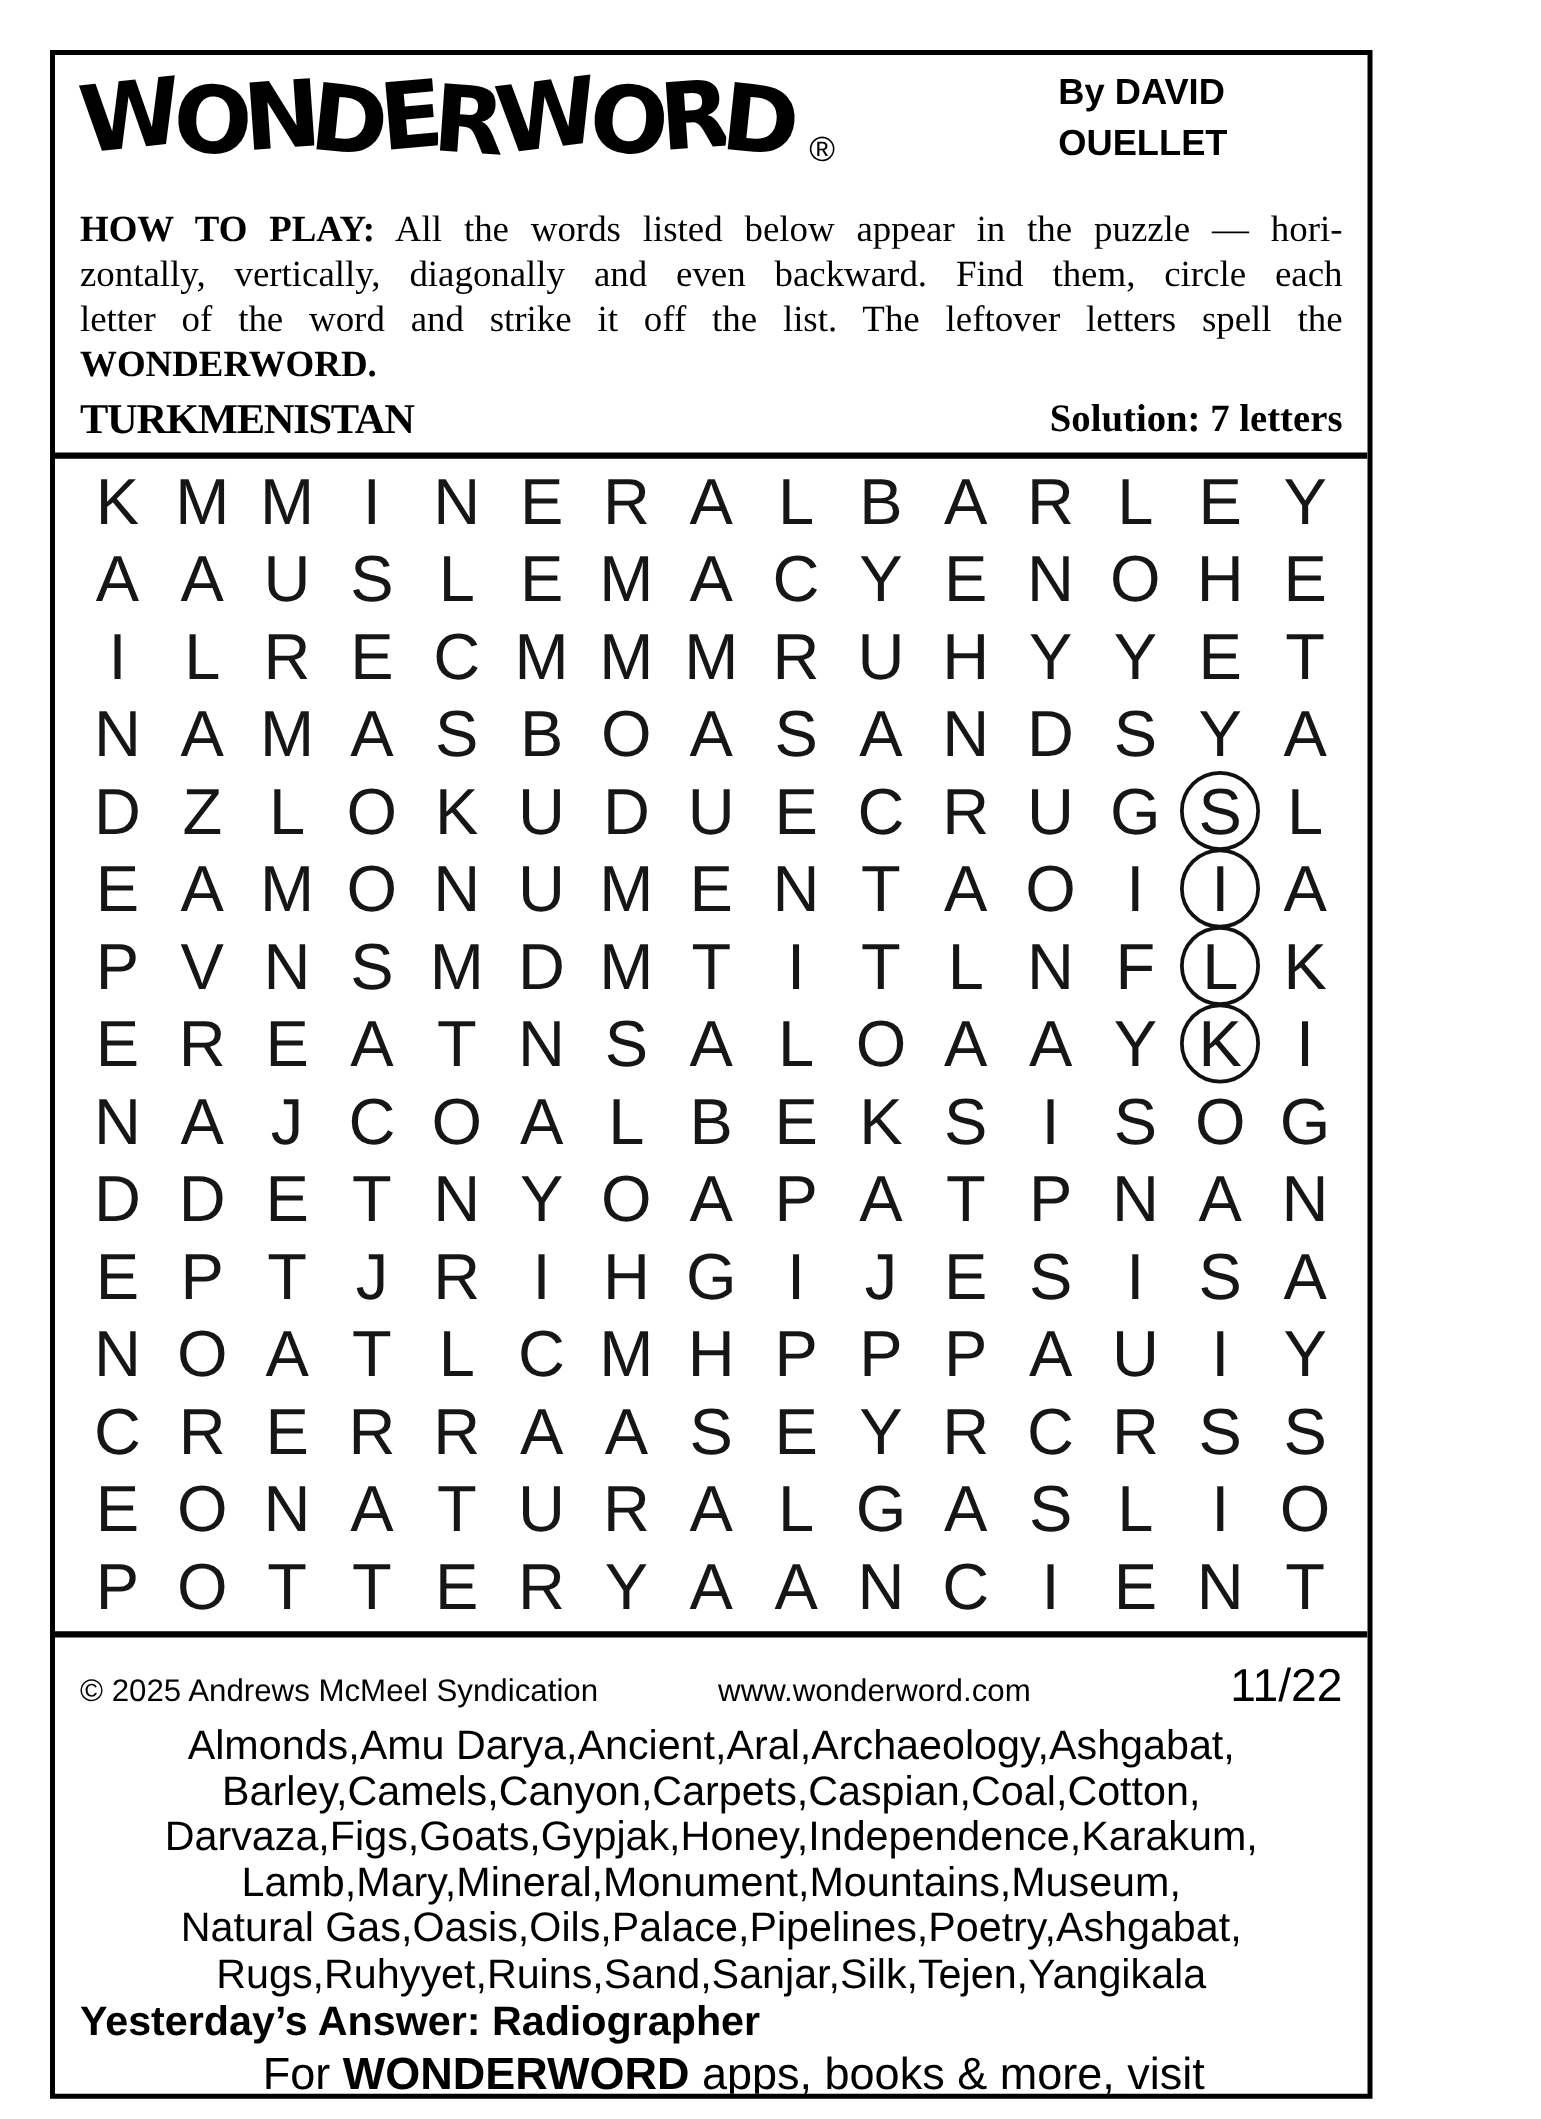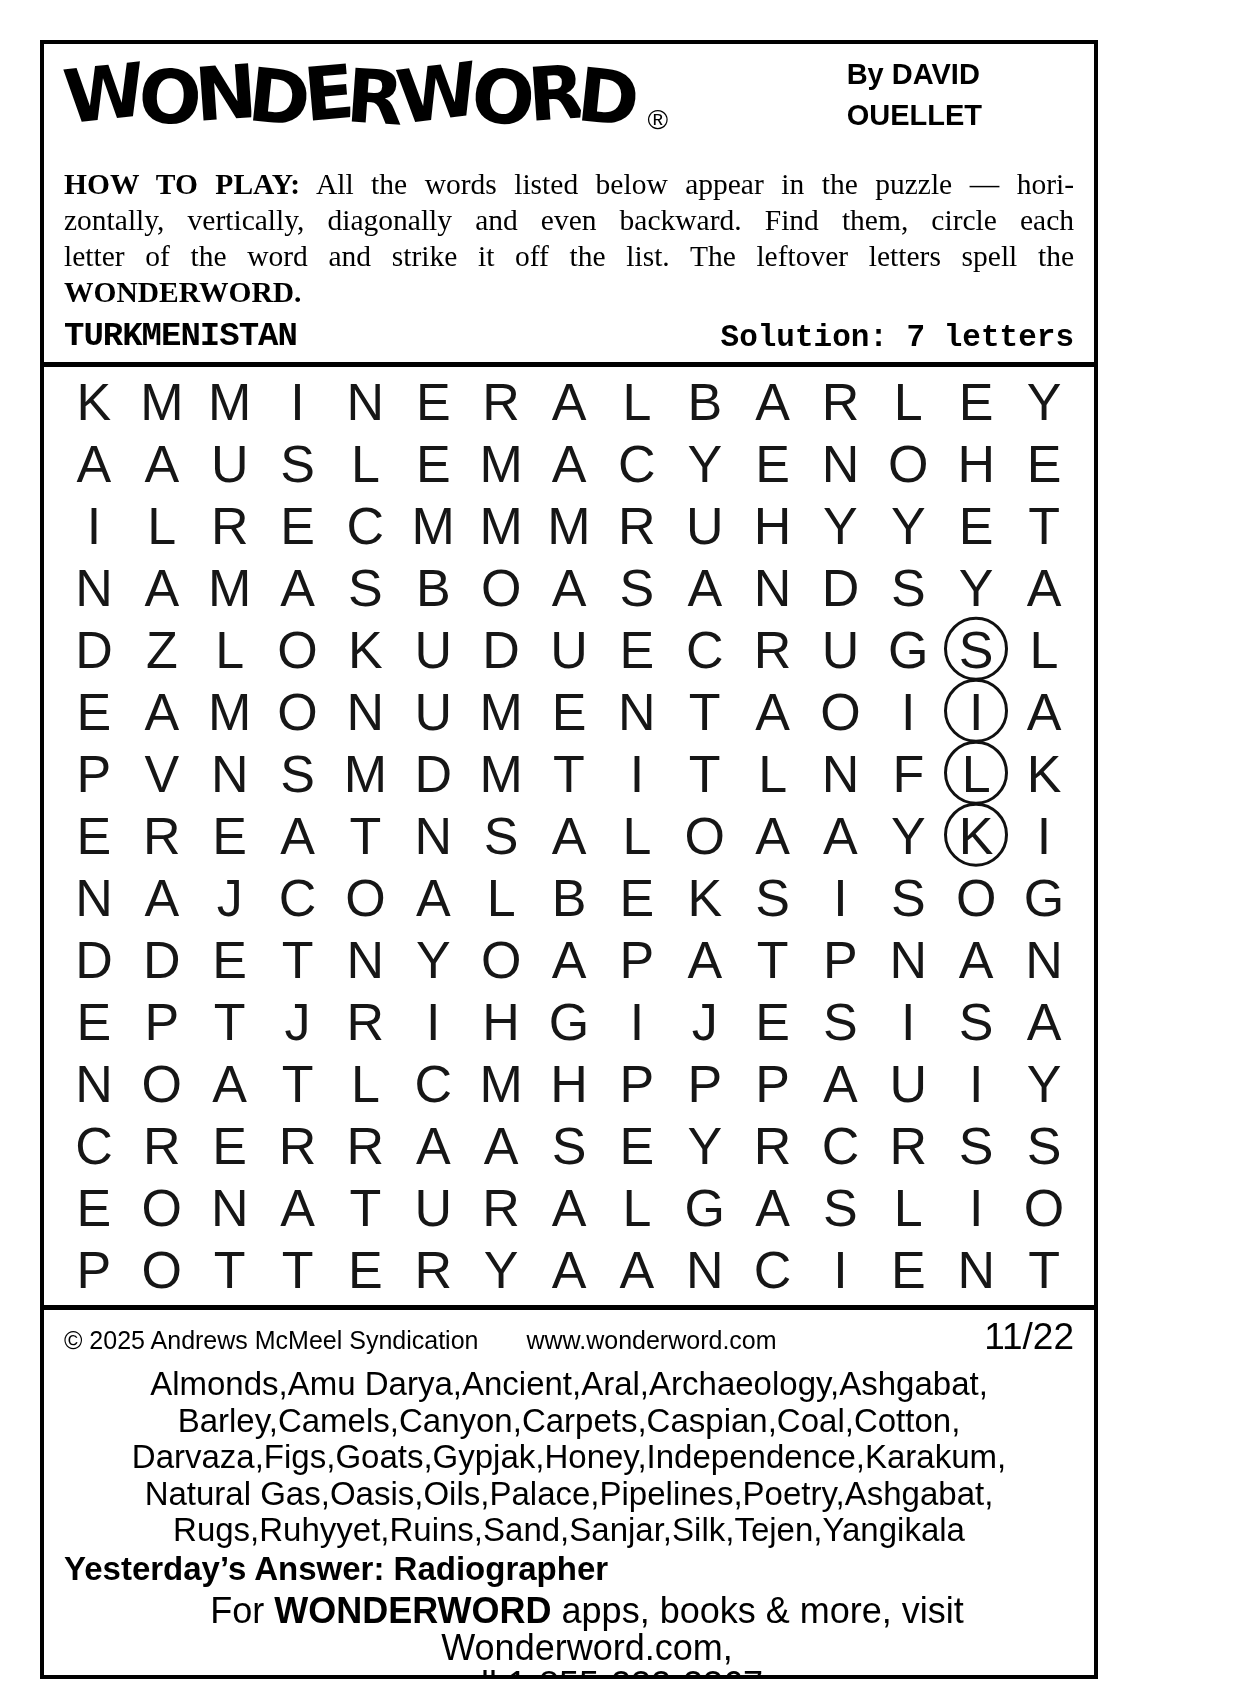--- a/index.html
+++ b/index.html
@@ -23,43 +23,43 @@
     text-shadow:2px 0 0 #fff, -2px 0 0 #fff, 0 2px 0 #fff, 0 -2px 0 #fff;
   }
   .logo-letters span:first-child { margin-left:0; }
   .reg { font-size:28px; line-height:28px; margin-left:8px; margin-bottom:0; font-weight:normal; }
   .byline { margin-left:auto; margin-right:92px; font-weight:bold; font-size:29px; line-height:41px; }
   .htp { margin-top:20px; font-family:"Liberation Serif", serif; font-size:29.5px; }
   .htp-line { text-align:justify; text-align-last:justify; line-height:36px; }
   .htp-line.last { text-align-last:left; font-weight:bold; }
   .htp-line b { font-weight:bold; }
   .title-row {
-    display:flex; align-items:flex-end; margin-top:7px; margin-bottom:7px;
-    font-family:Liberation Mono, monospace; font-weight:bold;
+    display:flex; align-items:flex-start; margin-top:7px; margin-bottom:7px;
+    font-family:Liberation Serif, serif; font-weight:bold;
   }
   .title { font-size:34px; letter-spacing:-1px; }
   .solution { margin-left:auto; font-size:31px; }
   .grid-section {
     flex:none; height:948px; border-top:5px solid #000; border-bottom:5px solid #000;
     padding:4px 16px;
   }
   .letter-grid {
     display:grid; width:100%; height:100%;
     grid-template-columns:repeat(15, 1fr); grid-template-rows:repeat(15, 1fr);
   }
   .cell {
     position:relative; display:flex; align-items:center; justify-content:center;
     font-size:52px; color:#161616; font-family:"Liberation Sans", sans-serif;
   }
   .cell.circled::before {
     content:""; position:absolute; left:50%; top:50%;
     width:58px; height:58px; transform:translate(-50%, -52%);
     border:3px solid #111; border-radius:50%;
   }
-  .copyright-row { display:flex; align-items:baseline; padding:6px 20px 0 20px; flex:none; }
+  .copyright-row { display:flex; align-items:baseline; padding:18px 20px 0 20px; flex:none;gap:48px; }
   .copyright { font-size:25px; }
   .website { font-size:25px; margin-left:48px; }
   .date { margin-left:auto; font-size:37px; }
   .word-list { padding:8px 20px 0 20px; flex:none; }
   .wl-line { display:flex; justify-content:center; font-size:33px; line-height:36.5px; }
   .yesterday { padding:1px 28px 0 20px; font-weight:bold; font-size:33px; line-height:37px; }
   .promo { text-align:center; font-size:36px; line-height:37px; margin-top:5px;padding-left:36px; }
   .promo b { font-weight:bold; }
 </style>
 </head>
@@ -349,20 +349,28 @@
       <div class="wl-line">
         <span>Darvaza,</span>
         <span>Figs,</span>
         <span>Goats,</span>
         <span>Gypjak,</span>
         <span>Honey,</span>
         <span>Independence,</span>
         <span>Karakum,</span>
       </div>
       <div class="wl-line">
+        <span>Lamb,</span>
+        <span>Mary,</span>
+        <span>Mineral,</span>
+        <span>Monument,</span>
+        <span>Mountains,</span>
+        <span>Museum,</span>
+      </div>
+      <div class="wl-line">
         <span>Natural Gas,</span>
         <span>Oasis,</span>
         <span>Oils,</span>
         <span>Palace,</span>
         <span>Pipelines,</span>
         <span>Poetry,</span>
         <span>Ashgabat,</span>
       </div>
       <div class="wl-line">
         <span>Rugs,</span>

